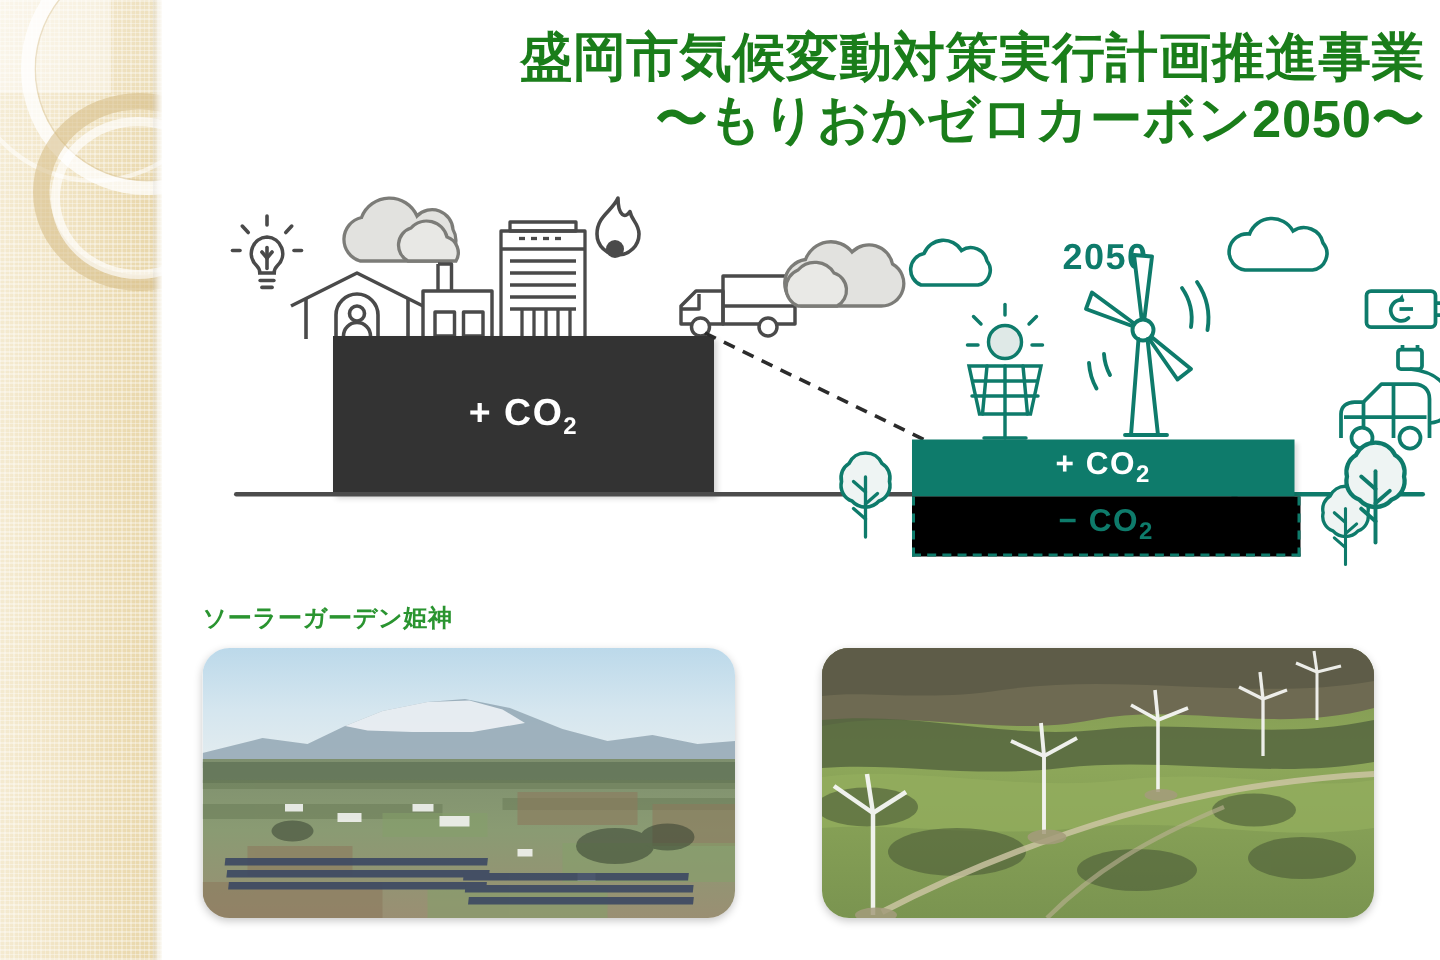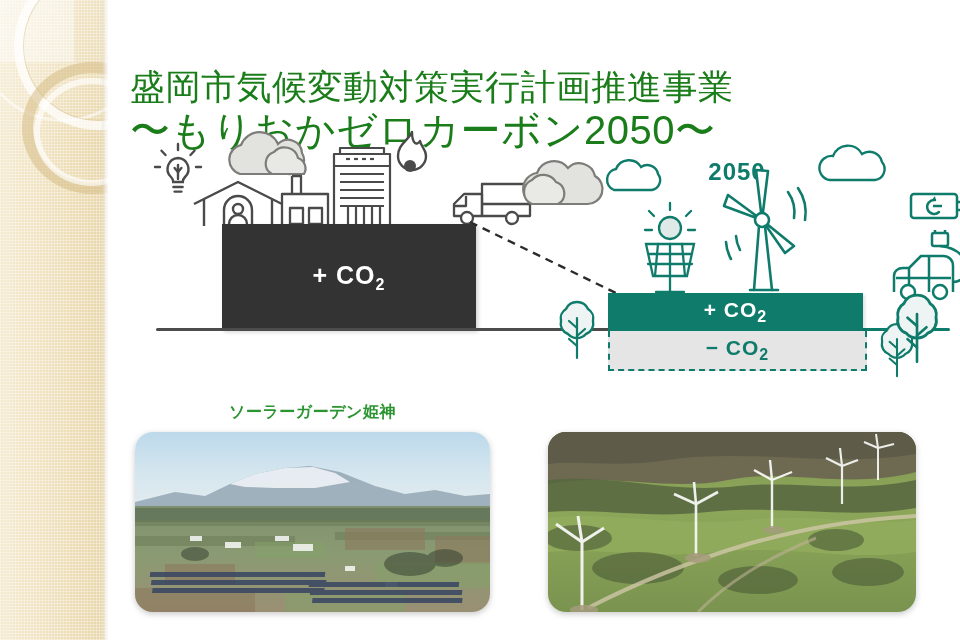--- a/index.html
+++ b/index.html
@@ -51,25 +51,25 @@
     border:3px solid rgba(255,255,255,.55);
   }
   .band-white-right{
     position:absolute;left:101px;top:0;width:7px;height:640px;
     background:linear-gradient(90deg,rgba(255,255,255,0),rgba(255,255,255,.9));
   }
 
   
   .title-wrap{
     position:absolute;left:130px;top:18px;width:820px;
-    text-align:left;color:#1a7d1a;
-    font-weight:normal;line-height:1.18;letter-spacing:.5px;margin-top:48px;
+    text-align:right;color:#1a7d1a;
+    font-weight:bold;line-height:1.18;letter-spacing:.5px;
   }
   .title-line1{font-size:35px;}
-  .title-line2{font-size:40px;}
+  .title-line2{font-size:35px;}
 
   
   .info{position:absolute;left:130px;top:128px;width:820px;height:262px;}
 
   .baseline{
     position:absolute;left:26px;top:200px;width:670px;height:3px;
     background:#4c4c4c;border-radius:2px;
   }
   .baseline-teal{
     position:absolute;left:690px;top:200px;width:130px;height:3px;
@@ -94,21 +94,21 @@
     background:#0e7b6b;
     display:flex;align-items:center;justify-content:center;
     box-shadow:2px 2px 3px rgba(0,0,0,.12);
   }
   .block-teal .co2{color:#ffffff;font-size:21px;font-weight:bold;letter-spacing:1px;}
 
   .minus-zone{
     position:absolute;left:478px;top:203px;width:255px;height:38px;
     border:2px dashed #0e7b6b;border-top:none;
     display:flex;align-items:center;justify-content:center;
-    background:#e5e5e5;
+    background:#000000;
   }
   .minus-zone .co2{color:#0e7b6b;font-size:21px;font-weight:bold;letter-spacing:1px;}
 
   .year-2050{
     position:absolute;left:552px;top:30px;width:110px;text-align:center;
     color:#0e7b6b;font-size:24px;font-weight:bold;letter-spacing:1px;
   }
 
   .connector{position:absolute;left:336px;top:88px;width:160px;height:86px;}
 
@@ -116,21 +116,21 @@
 
   
   .photo{
     position:absolute;border-radius:18px;overflow:hidden;
     box-shadow:0 2px 6px rgba(0,0,0,.22);
   }
   .photo-left{left:135px;top:432px;width:355px;height:180px;}
   .photo-right{left:548px;top:432px;width:368px;height:180px;}
 
   .caption{
-    position:absolute;text-align:center;color:#2a9430;
+    position:absolute;color:#2a9430;
     font-size:16px;font-weight:bold;letter-spacing:.5px;
   }
   .cap-left{left:135px;top:402px;width:355px;}
   .cap-right{left:548px;top:402px;width:368px;}
 </style>
 </head>
 <body>
 
 <div id="slide">
 

